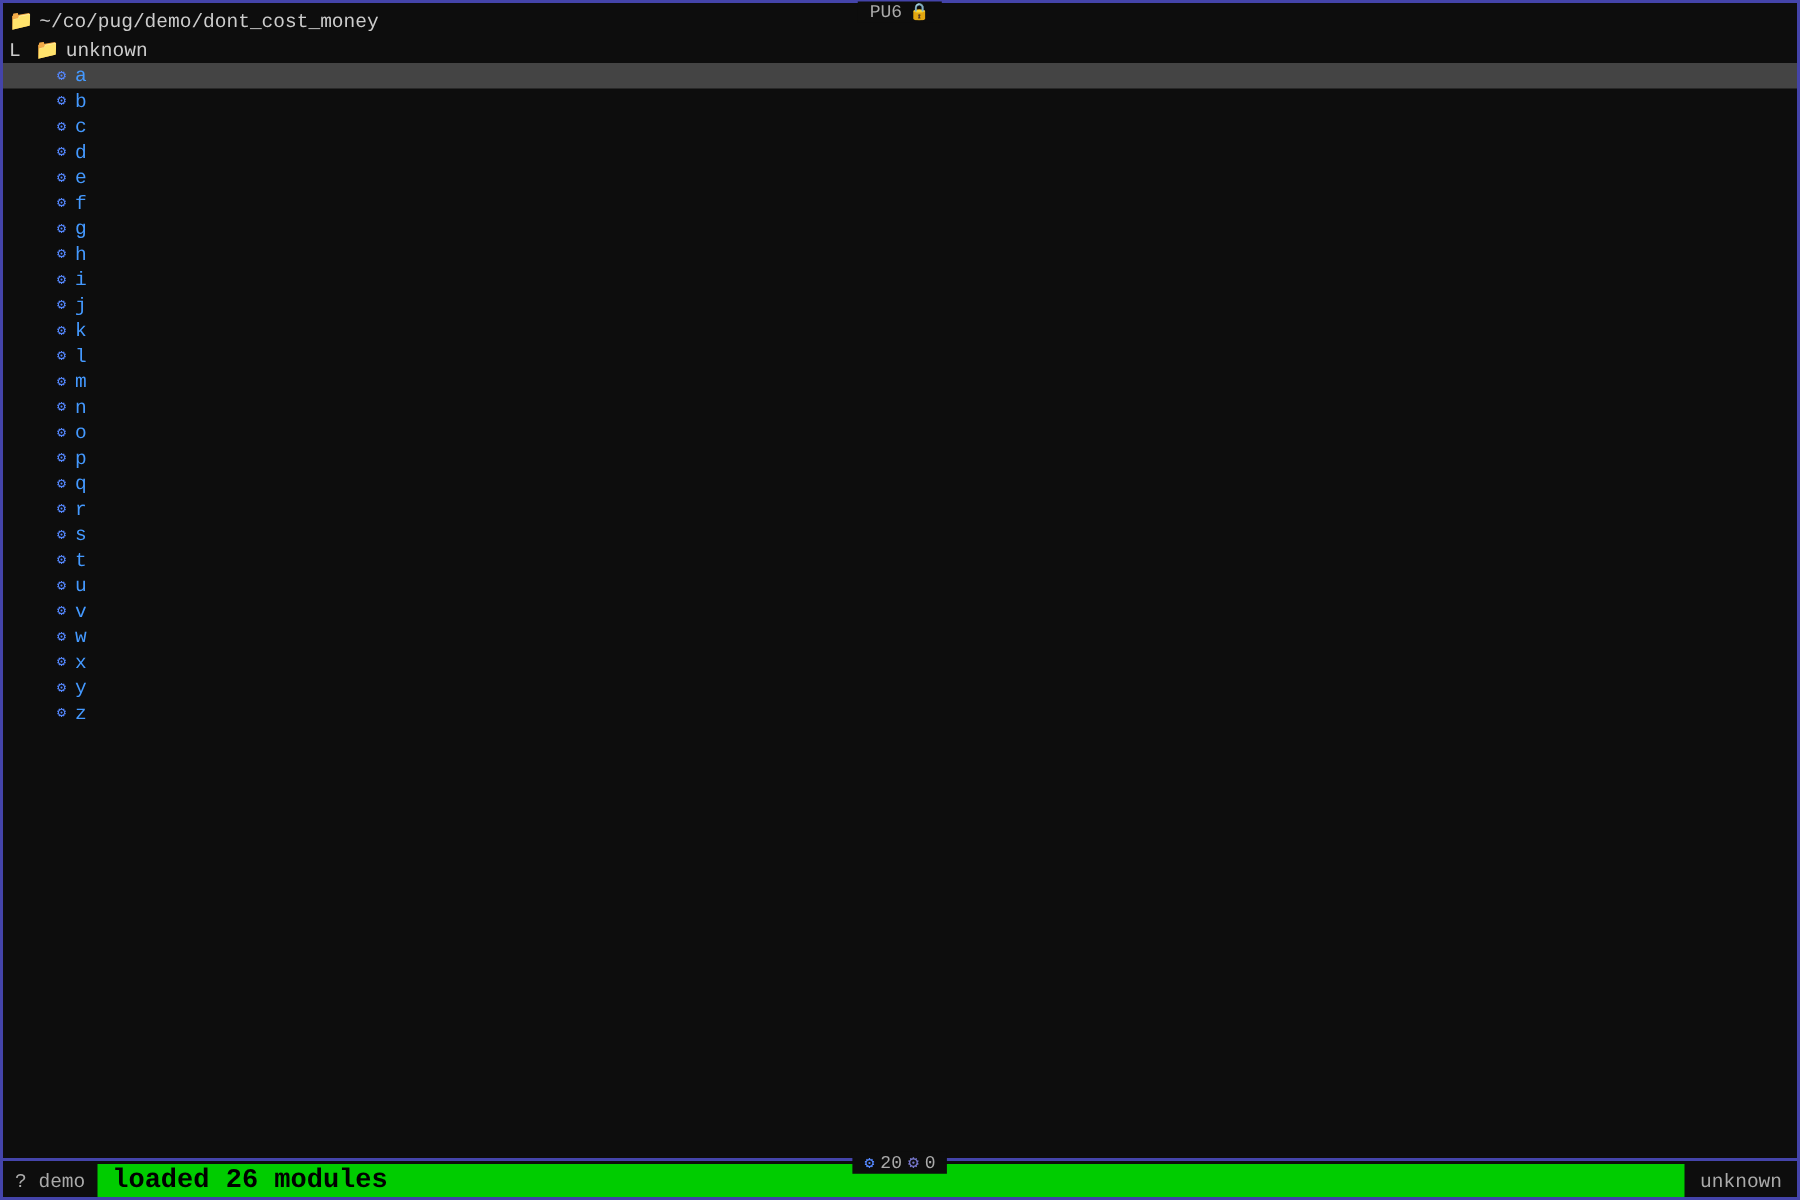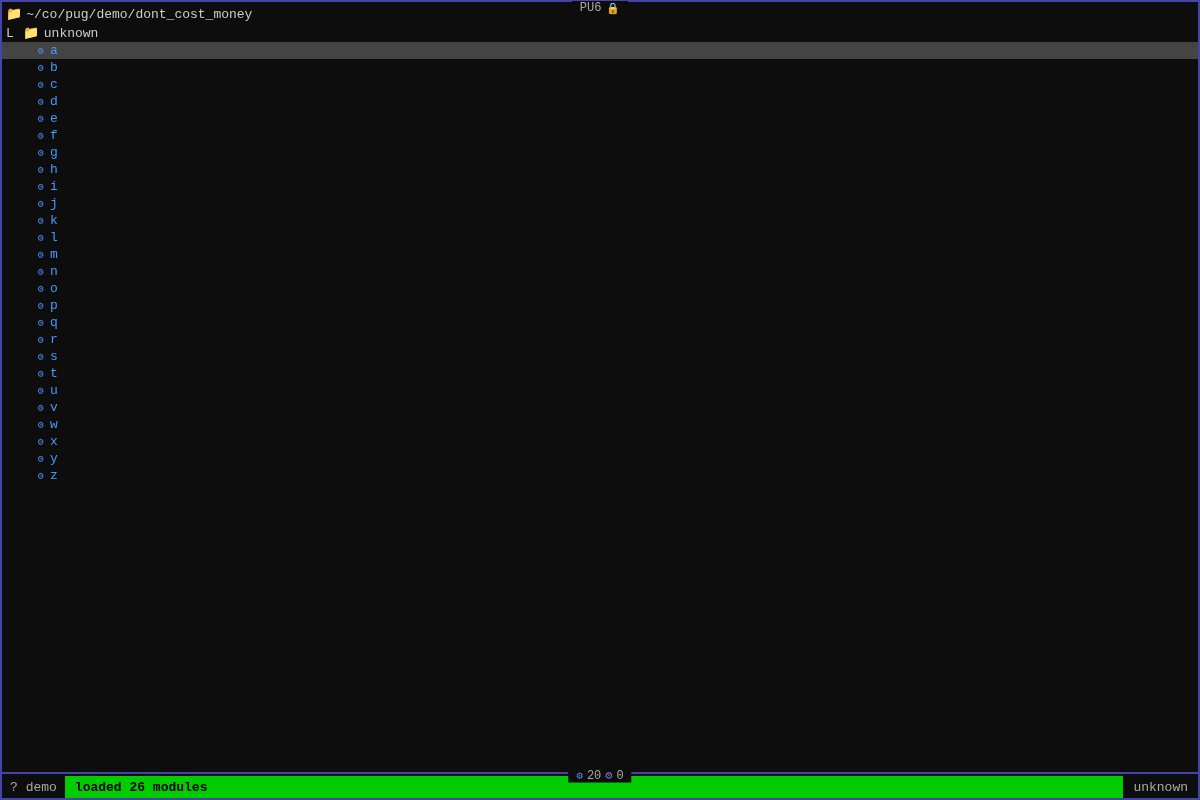--- a/index.html
+++ b/index.html
@@ -163,21 +163,21 @@
       padding: 0 8px;
       height: 100%;
       display: flex;
       align-items: center;
       font-size: 13px;
       margin-right: 2px;
     }
 
     #status-message {
       color: #000;
-      font-size: 13px;
+      font-size: 18px;
       font-weight: bold;
       padding: 0 8px;
     }
 
     #status-right {
       display: flex;
       align-items: center;
       height: 100%;
     }
 

